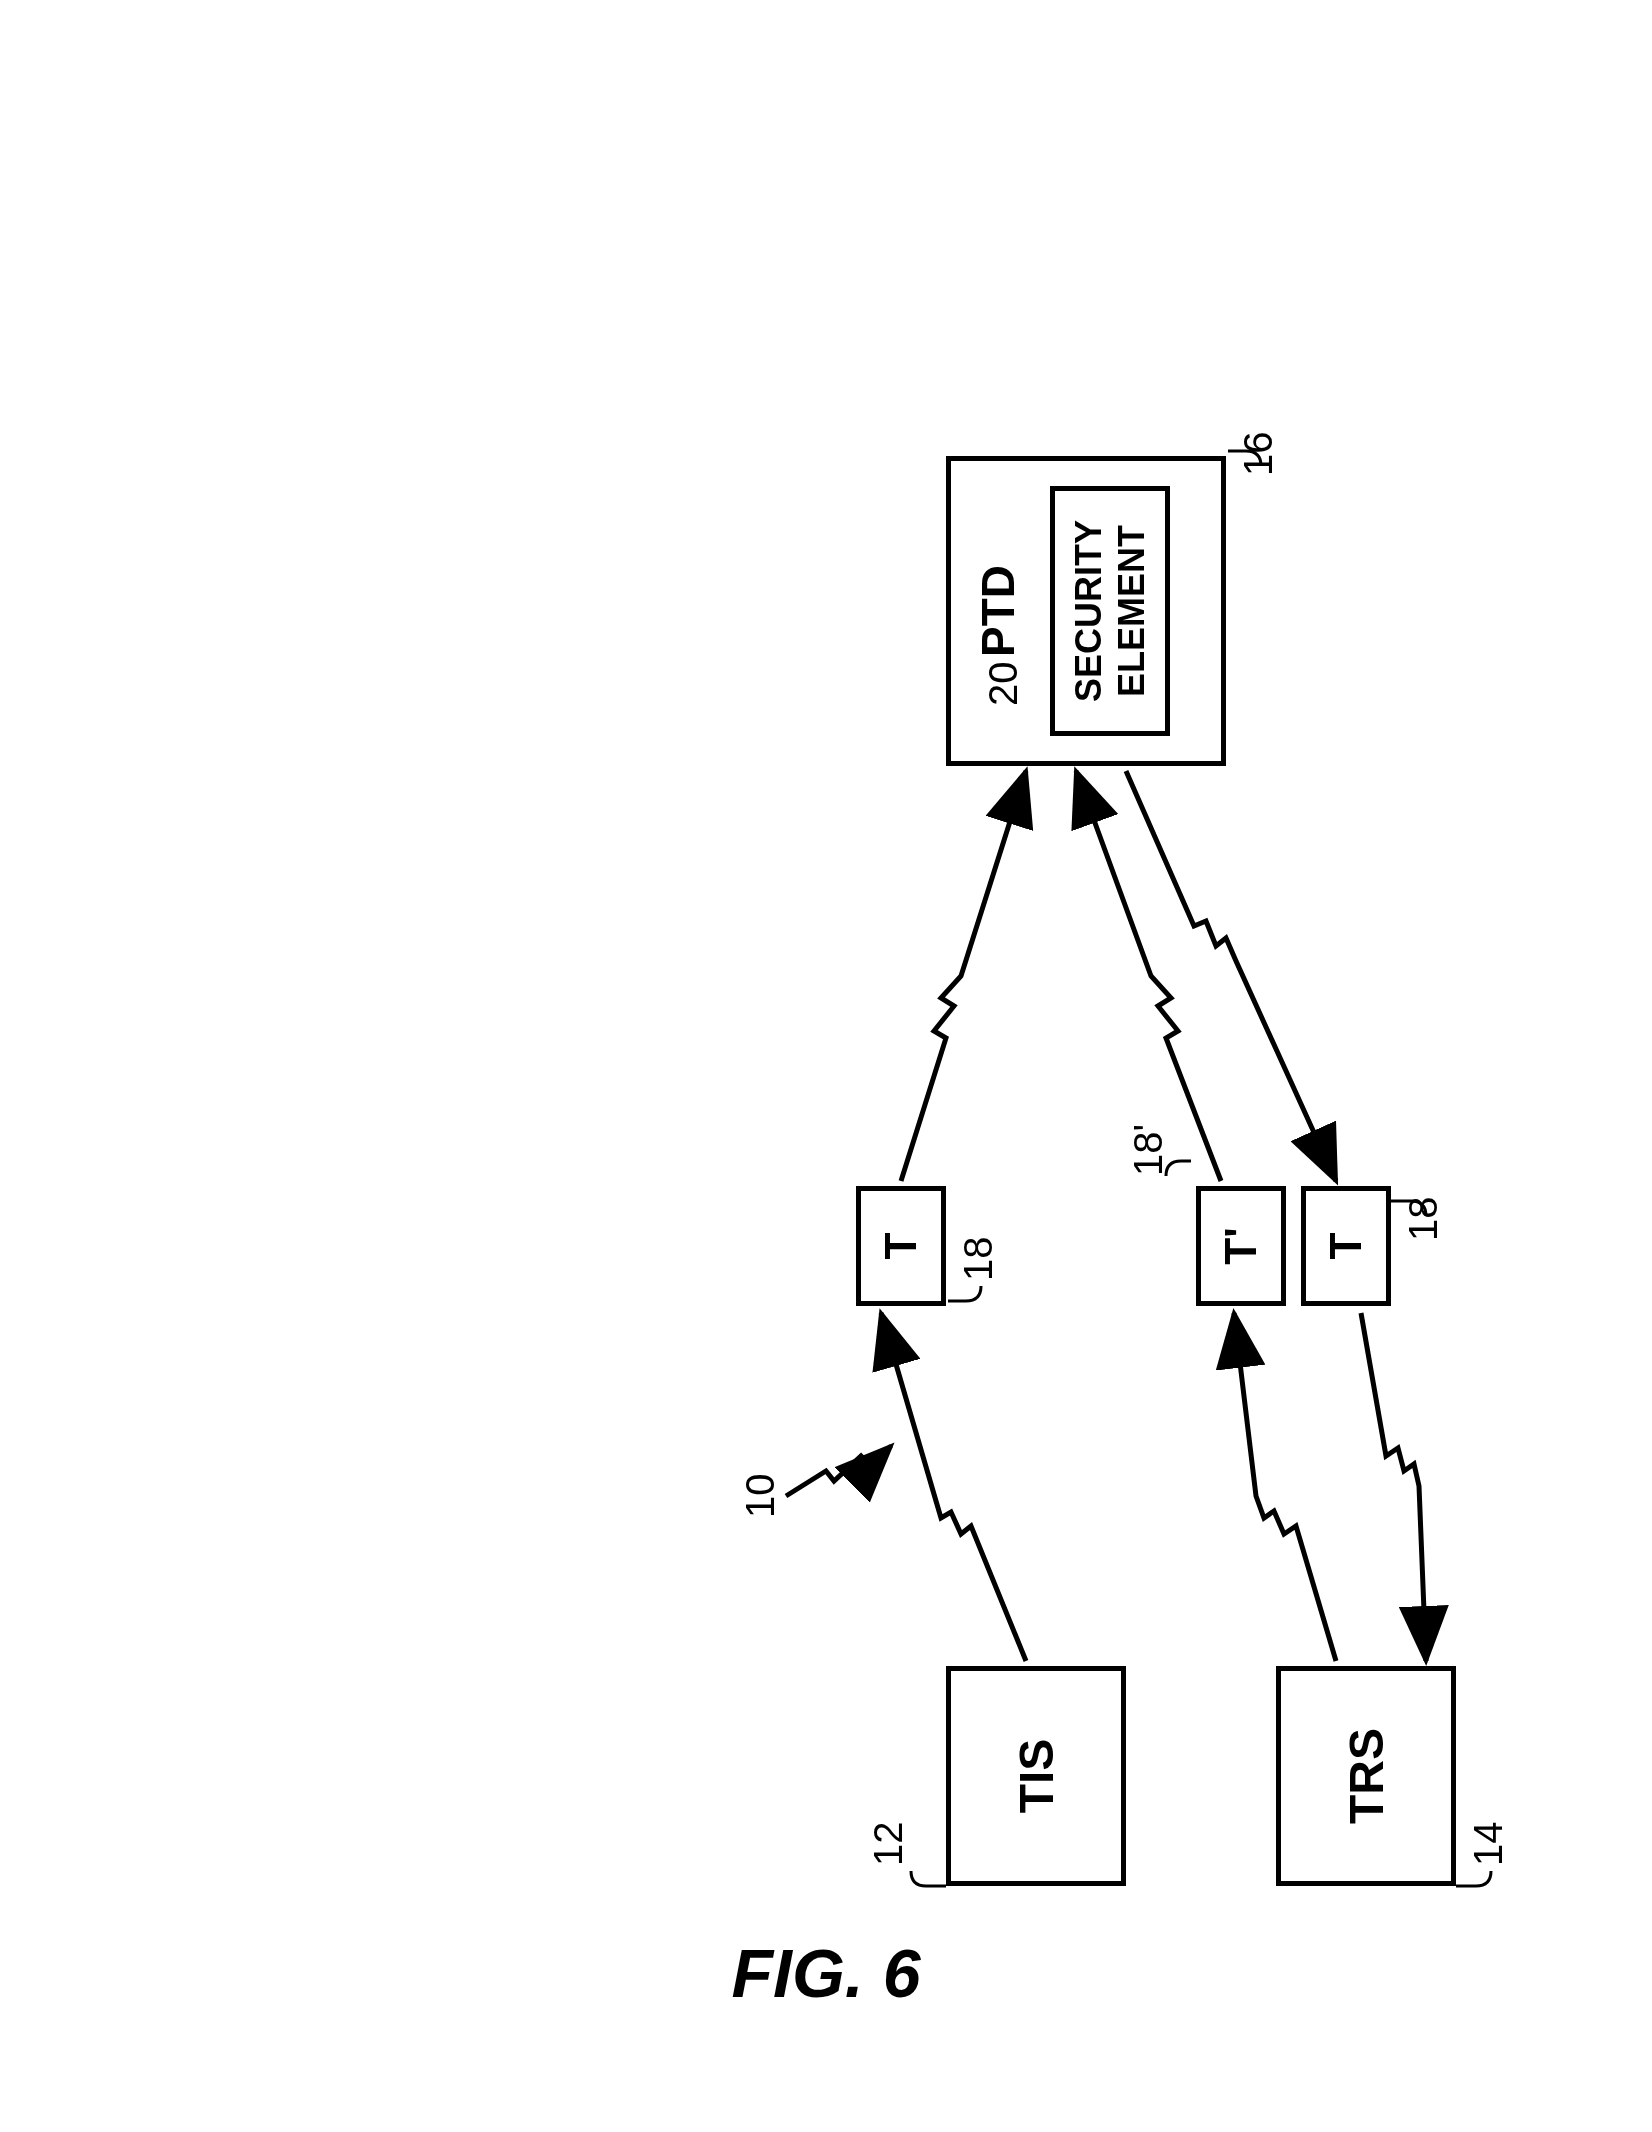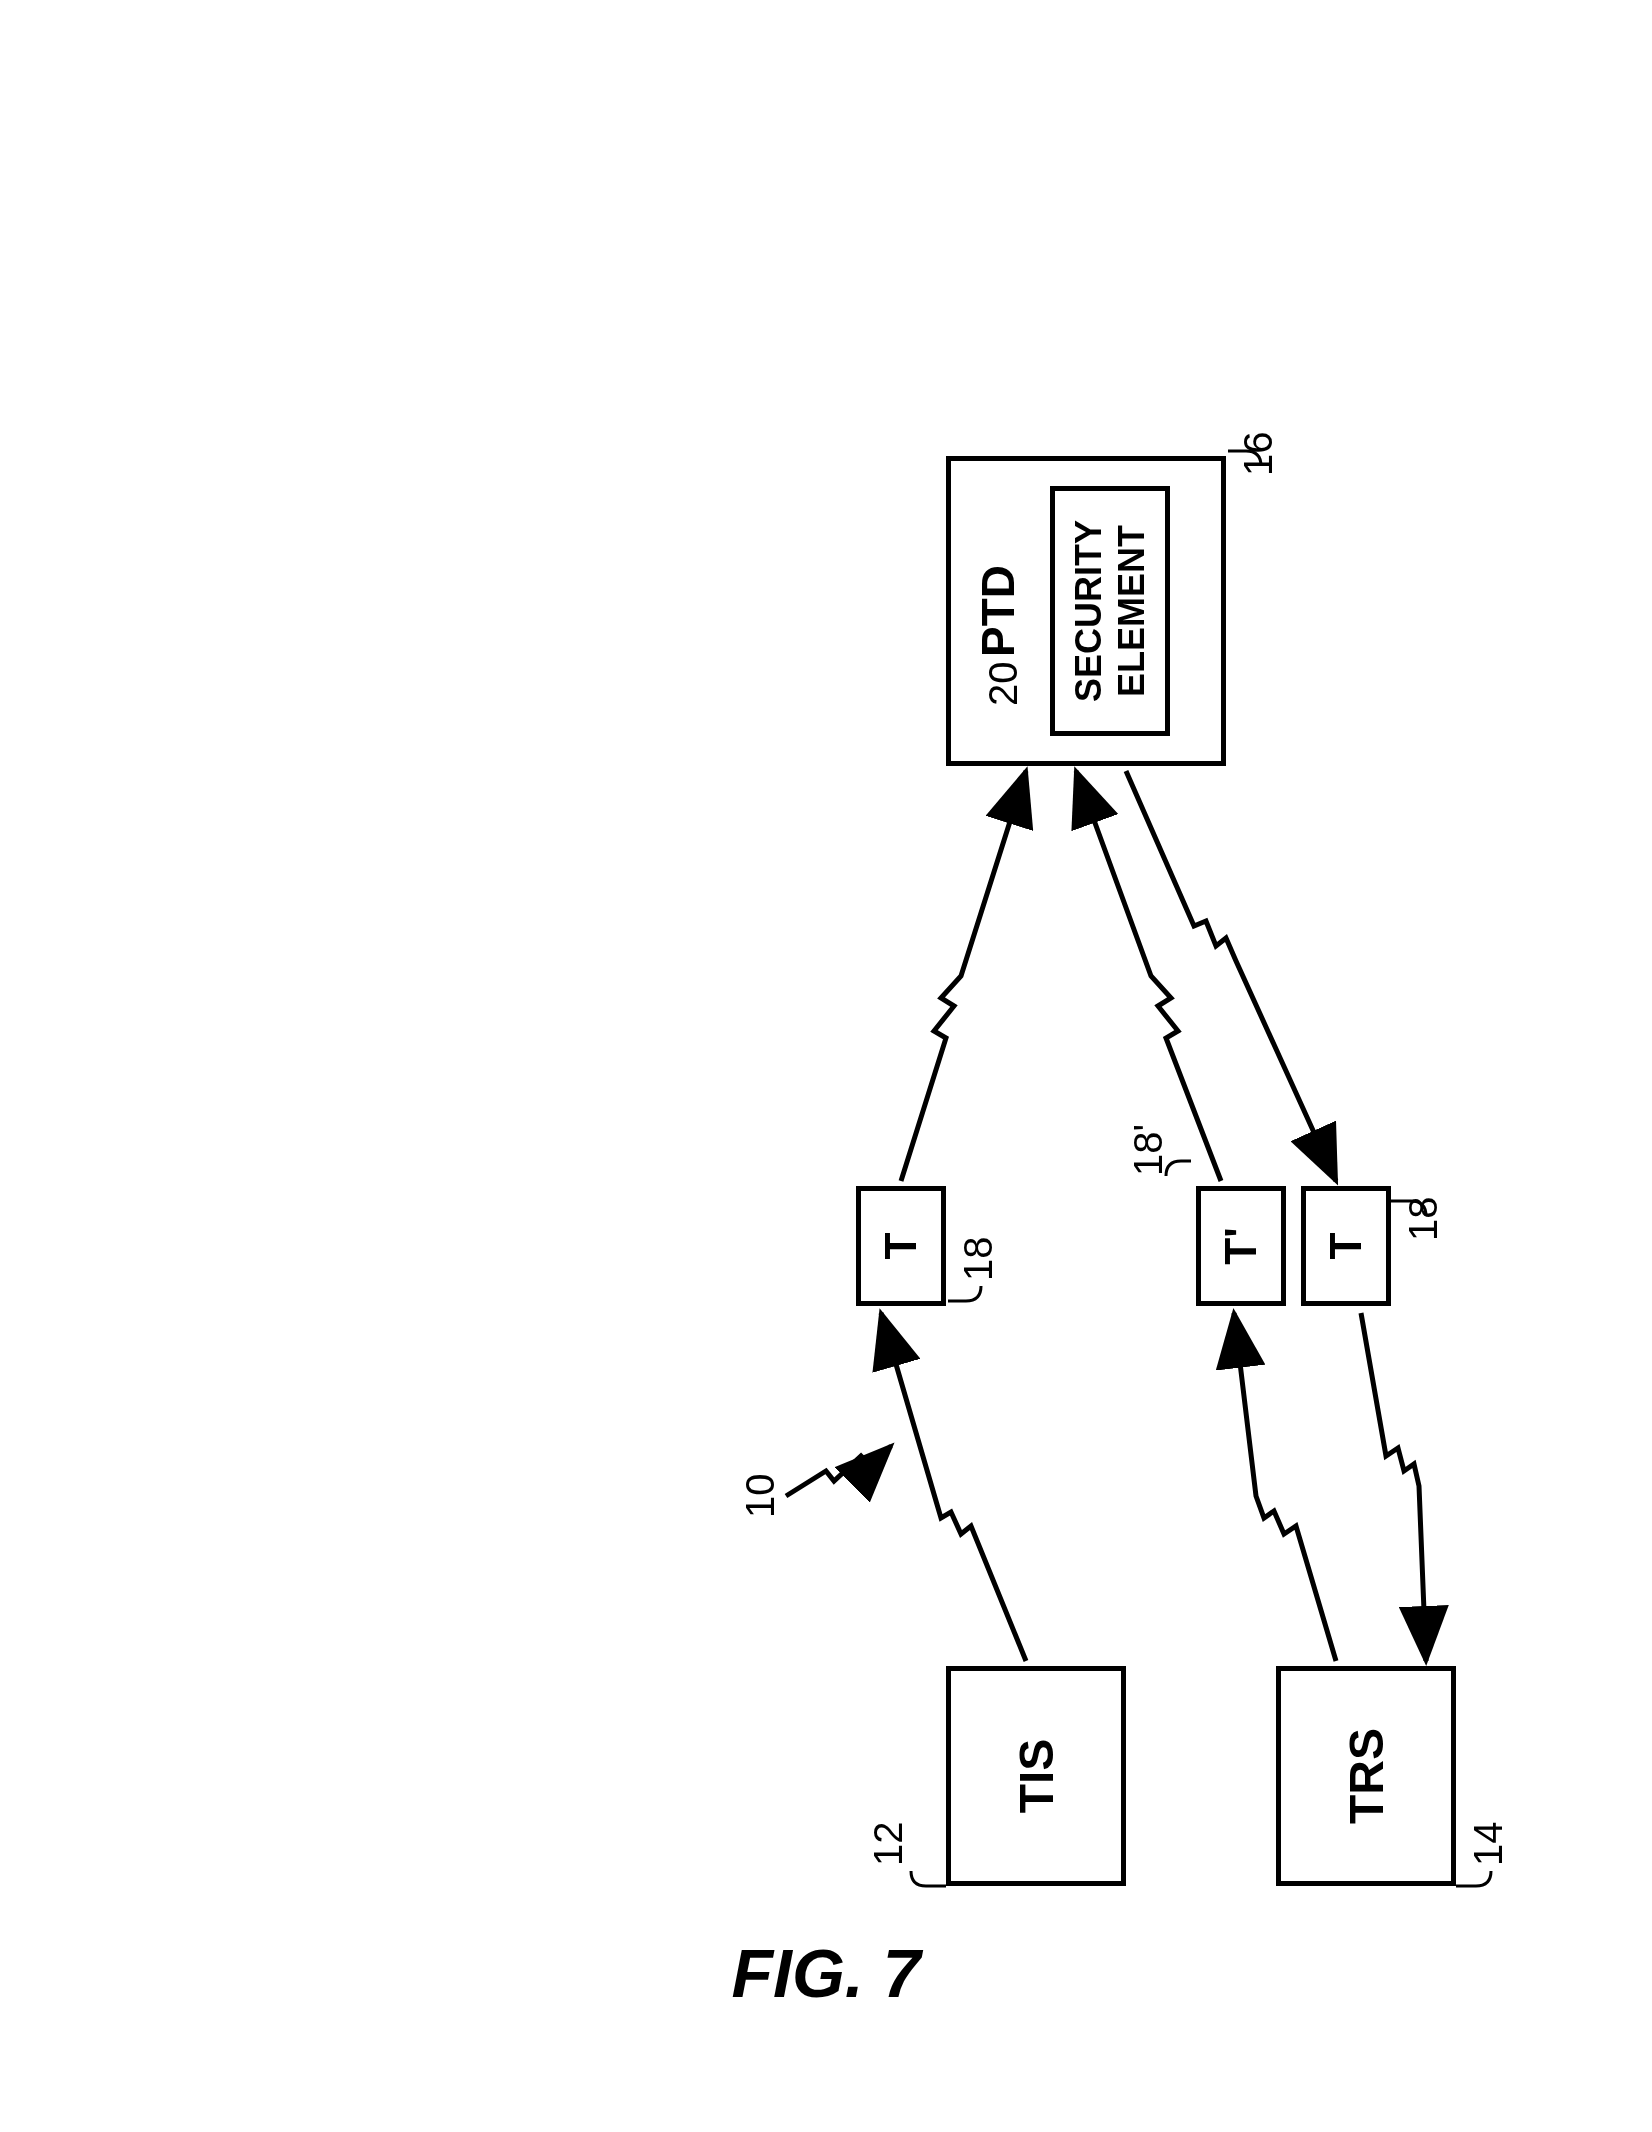--- a/index.html
+++ b/index.html
@@ -110,13 +110,13 @@
       <span>SECURITY ELEMENT</span>
     </div>
   </div>
   <div class="label" style="left: 1490px; top: 1110px;">16</div>
   <div class="label" style="left: 1260px; top: 855px;">20</div>
 
   <div class="label" style="left: 448px; top: 612px;">10</div>
 
 </div>
 
-<div class="fig-label">FIG. 7</div>
+<div class="fig-label">FIG. 6</div>
 
 </body></html>

